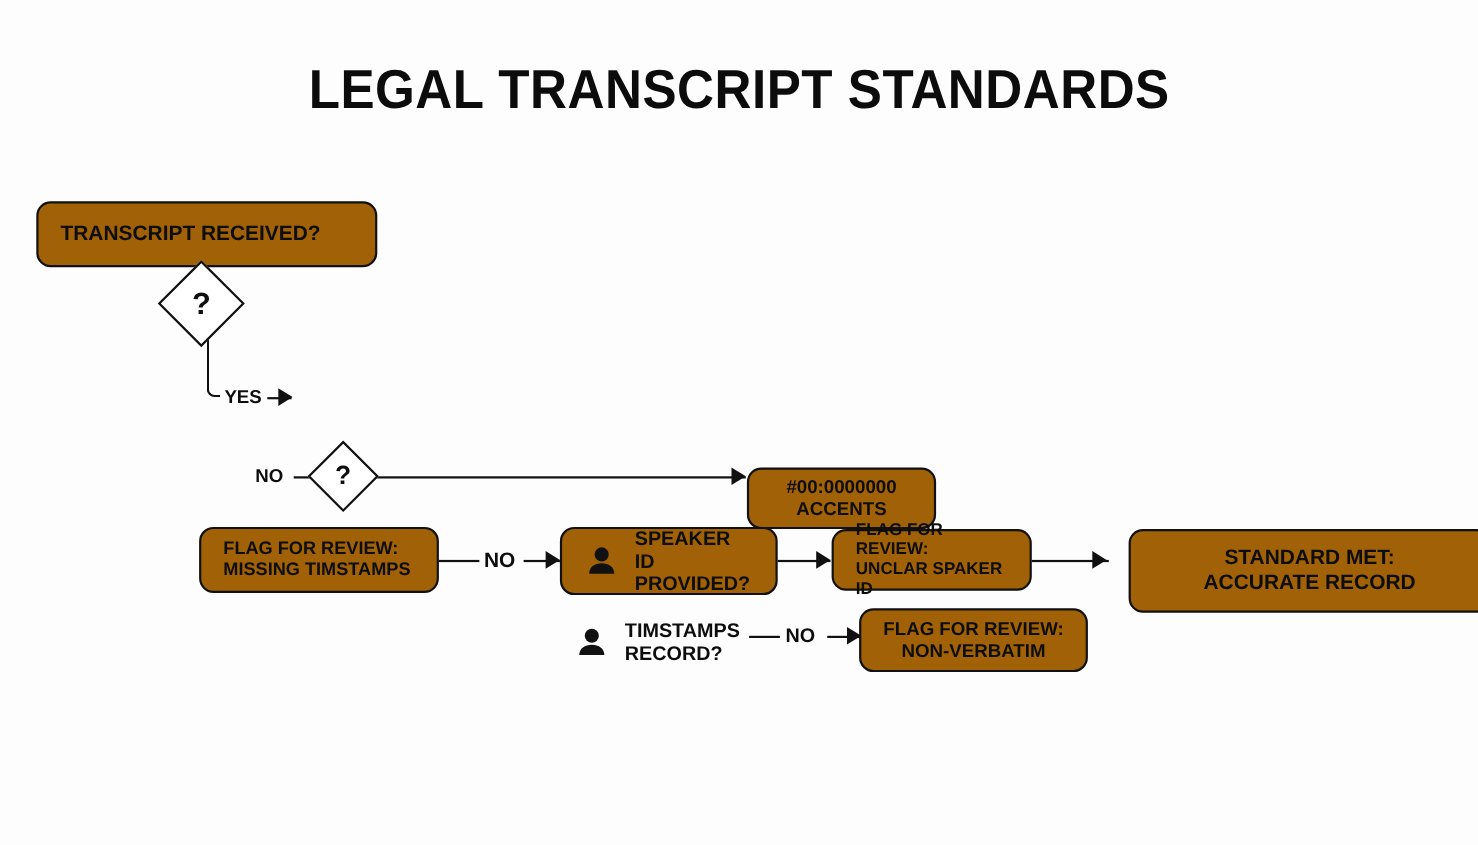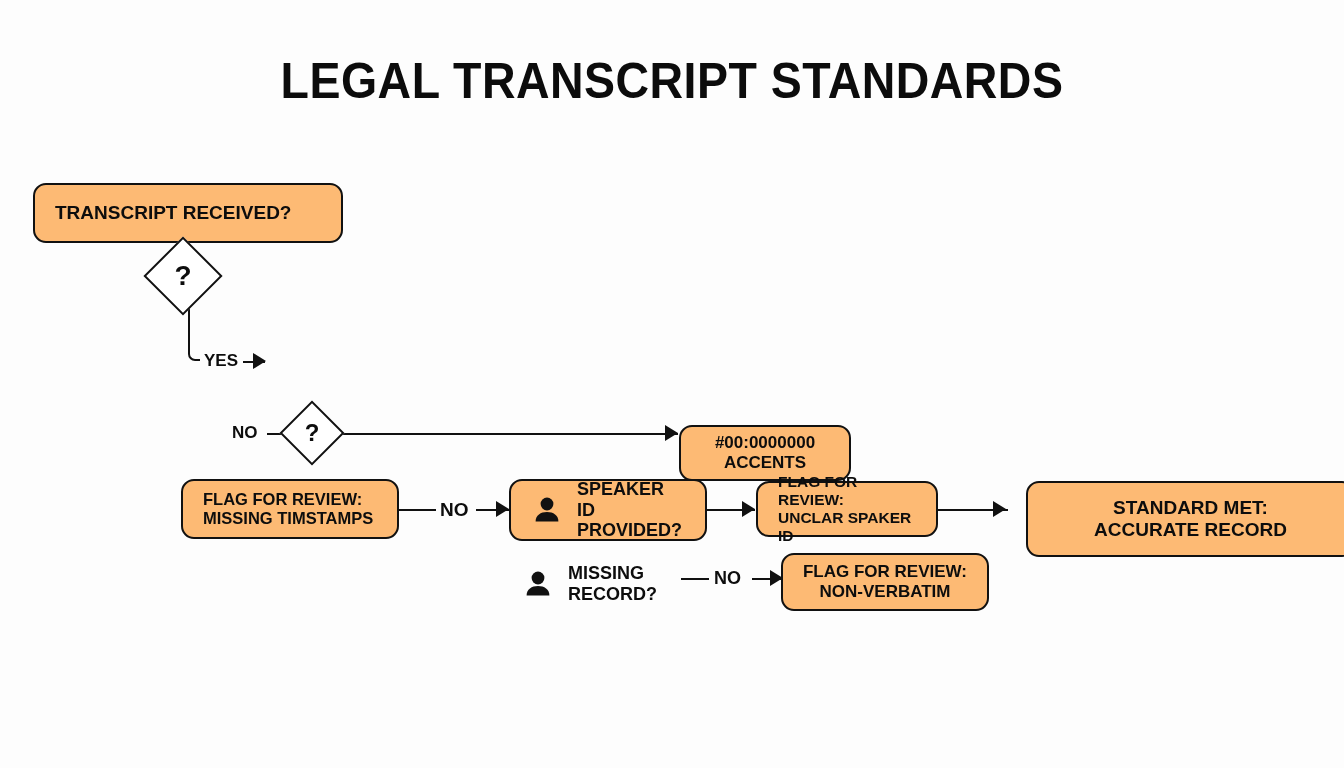--- a/index.html
+++ b/index.html
@@ -37,21 +37,21 @@
     letter-spacing: 0.5px;
     color: #0c0c0c;
     transform: scaleX(0.93);
     transform-origin: center center;
     white-space: nowrap;
   }
 
   
   .node {
     position: absolute;
-    background: #fdba74;
+    background: #a16207;
     border: 2.5px solid #111111;
     border-radius: 13px;
     display: flex;
     align-items: center;
     z-index: 3;
   }
   .node.pad-l { padding-left: 20px; padding-right: 18px; }
   .node.center { justify-content: center; text-align: center; }
 
   .node-label {
@@ -207,21 +207,21 @@
 ACCURATE RECORD</span>
   </div>
 
   <div class="node-plain" style="left:522px; top:556px; width:190px; height:56px;">
     <span class="icon">
       <svg width="32" height="32" viewBox="0 0 32 32" aria-hidden="true">
         <circle cx="16" cy="10" r="6.4" fill="#111111"></circle>
         <path d="M4.6 27.5c0-6.1 5.1-9.4 11.4-9.4s11.4 3.3 11.4 9.4z" fill="#111111"></path>
       </svg>
     </span>
-    <span class="node-label" style="font-size:18px;">MISSING
+    <span class="node-label" style="font-size:18px;">TIMSTAMPS
 RECORD?</span>
   </div>
 
   <div class="line-h" style="left:681px; top:578px; width:28px;"></div>
   <div class="edge-label" style="left:710px; top:568px; font-size:18px;">NO</div>
   <div class="line-h" style="left:752px; top:578px; width:30px;"></div>
   <div class="arrowhead" style="left:770px; top:570px;"></div>
 
   <div class="node center" style="left:781px; top:553px; width:208px; height:58px;">
     <span class="node-label" style="font-size:17px;">FLAG FOR REVIEW:

